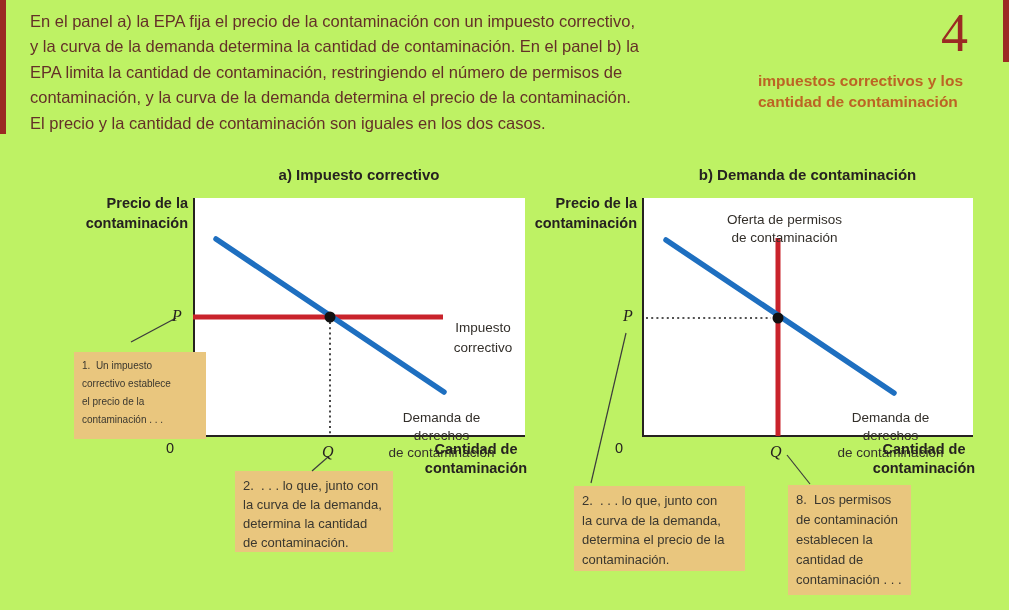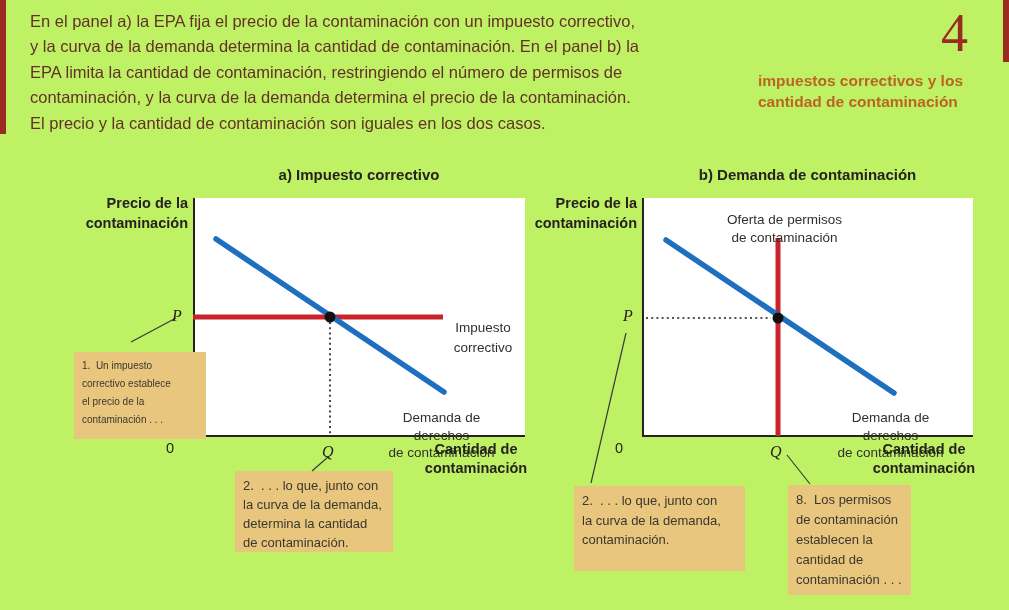--- a/index.html
+++ b/index.html
@@ -136,20 +136,21 @@
     <div>Demanda de derechos</div>
     <div>de contaminación</div>
   </div>
   <div id="xlabel-b" class="xlabel">
     <div>Cantidad de</div>
     <div>contaminación</div>
   </div>
   <div id="note-b2" class="note">
     <div class="note-line">2.  . . . lo que, junto con</div>
     <div class="note-line">la curva de la demanda,</div>
+    <div class="note-line">determina el precio de la</div>
     <div class="note-line">contaminación.</div>
   </div>
   <div id="note-b1" class="note">
     <div class="note-line">8.  Los permisos</div>
     <div class="note-line">de contaminación</div>
     <div class="note-line">establecen la</div>
     <div class="note-line">cantidad de</div>
     <div class="note-line">contaminación . . .</div>
   </div>
 

